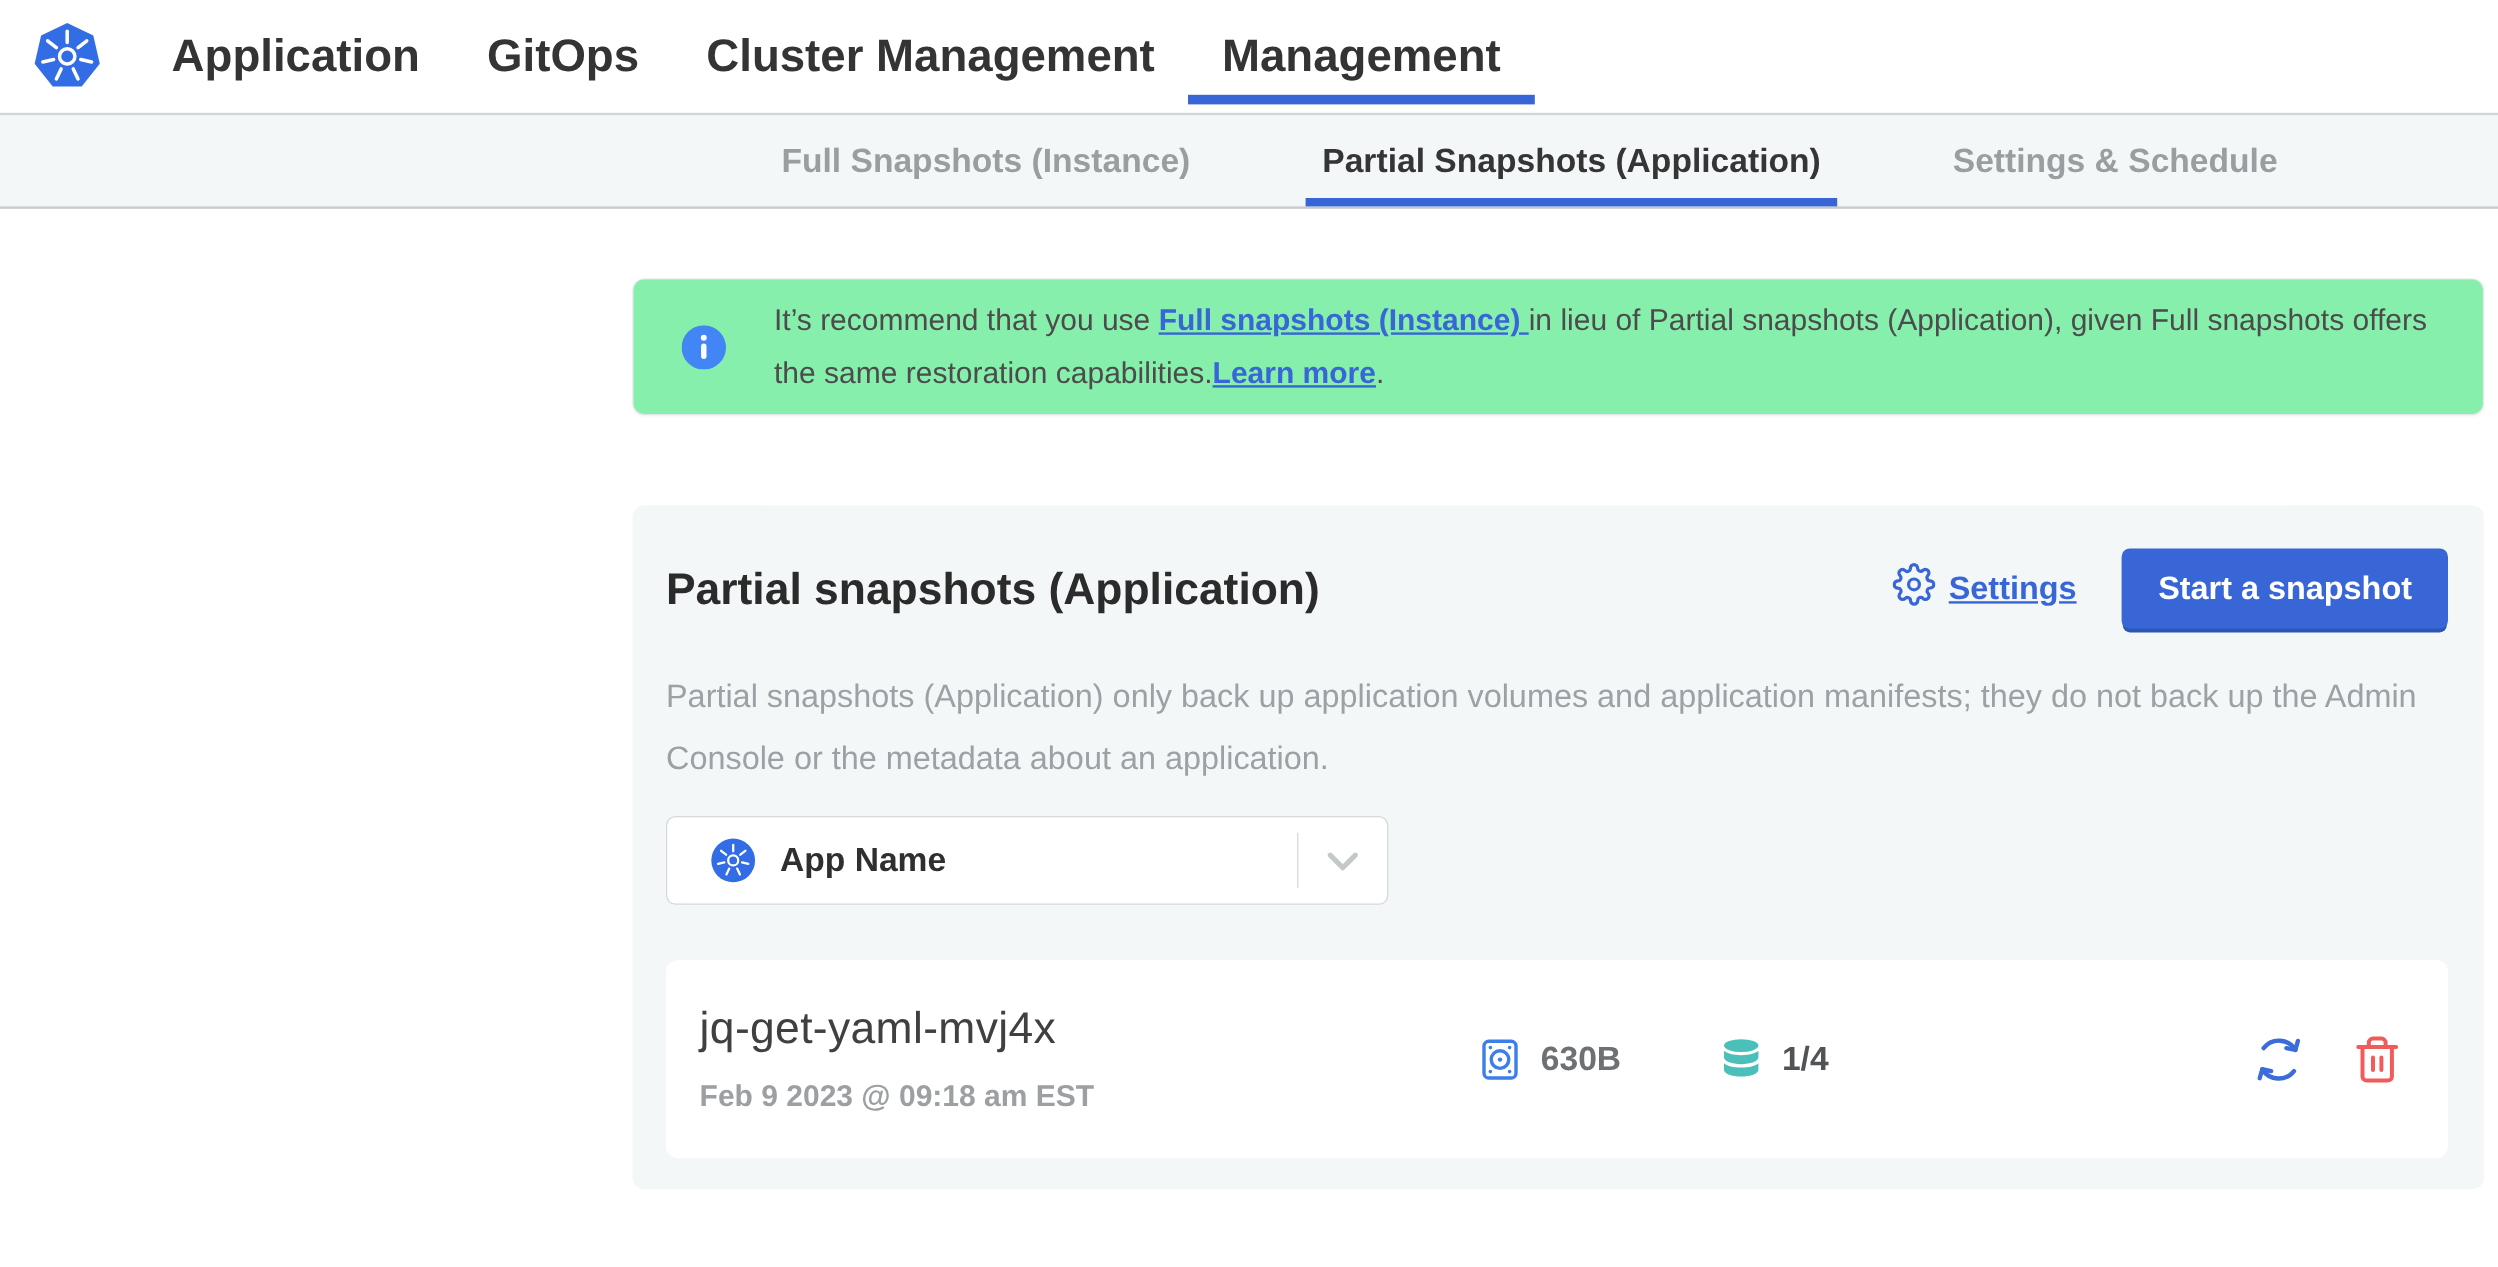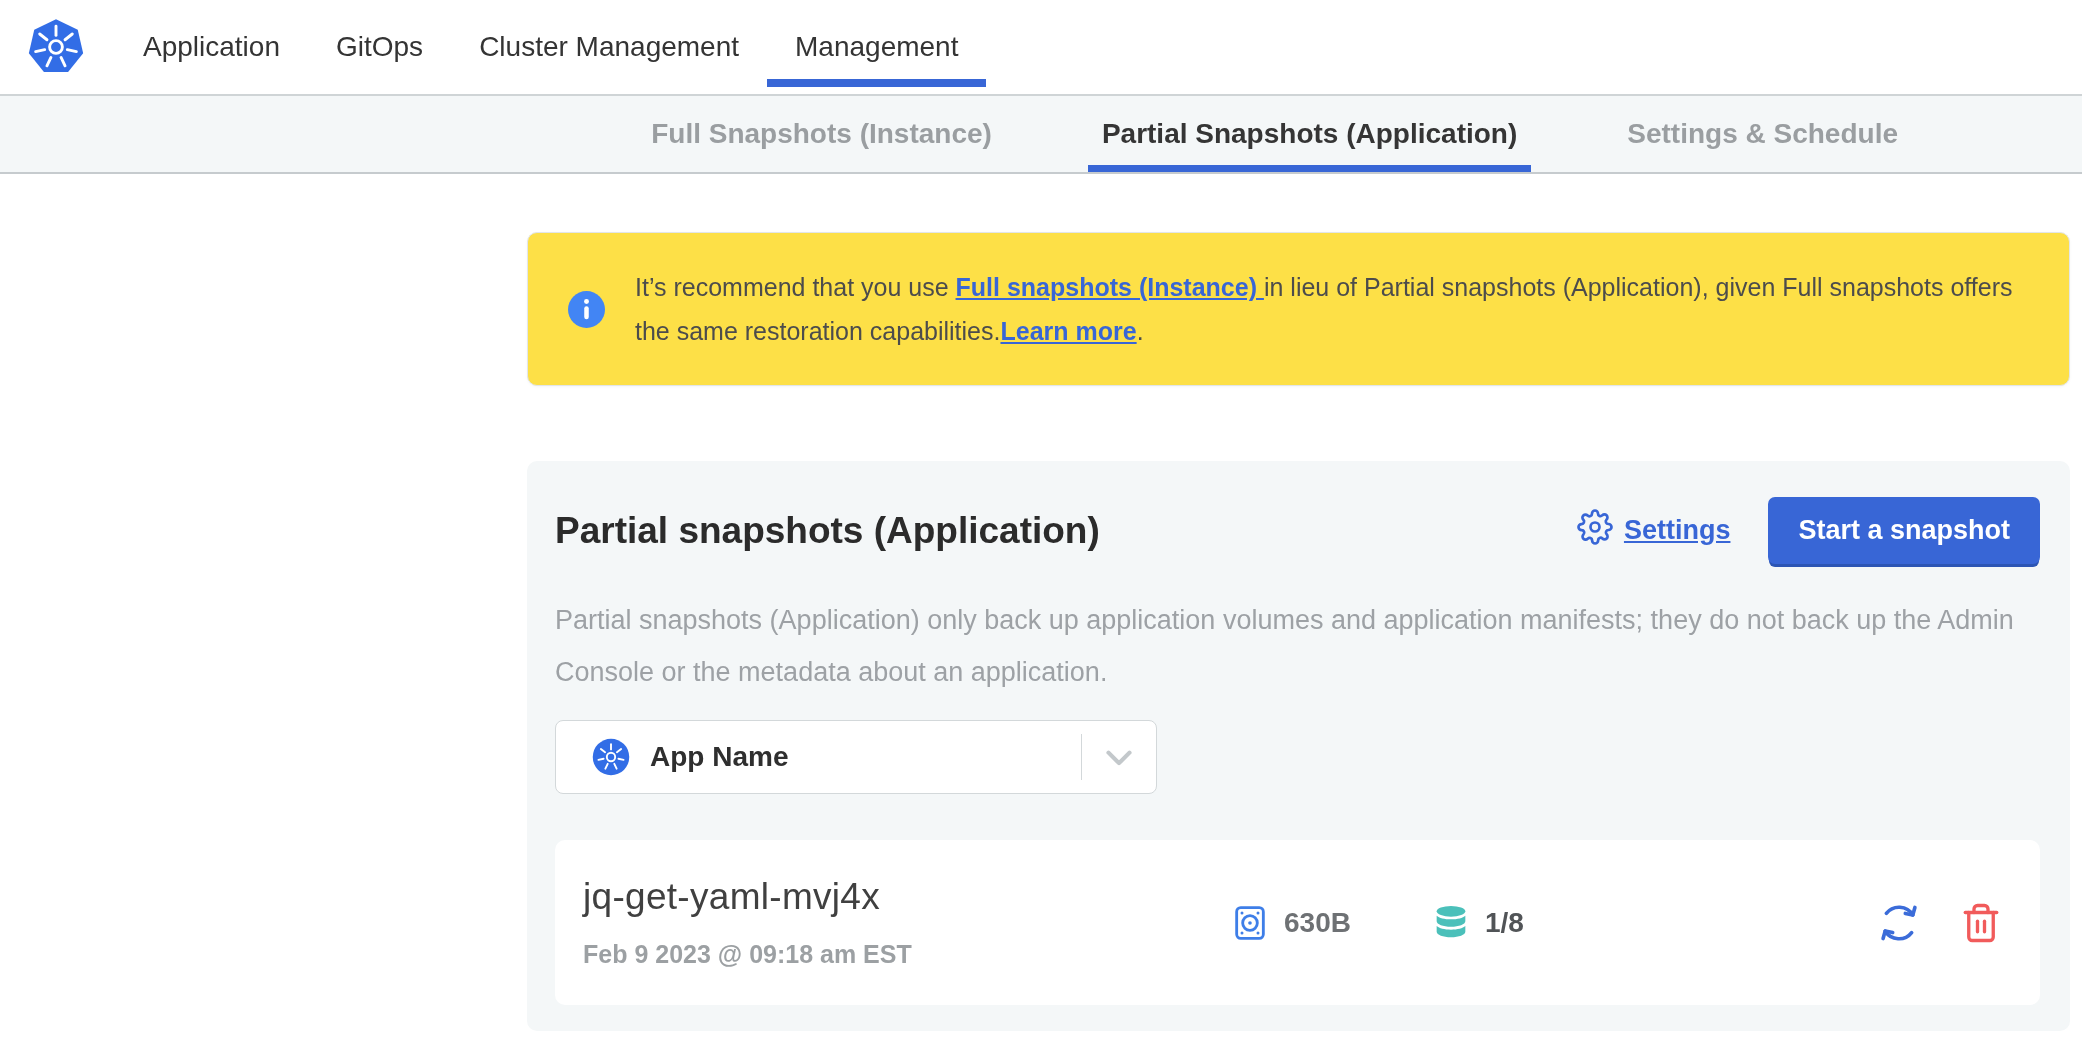--- a/index.html
+++ b/index.html
@@ -17,21 +17,21 @@
     display: flex; align-items: center;
     padding-left: 27px;
     border-bottom: 2px solid #cfd4d6;
     position: relative;
   }
   .logo { width: 58px; height: 58px; margin-right: 30px; flex: 0 0 auto; }
   .nav-item {
     position: relative; height: 80px;
     display: flex; align-items: center;
     padding: 0 28px;
-    font-size: 28px; font-weight: 400; color: #343434;
+    font-size: 38px; font-weight: 700; color: #343434;
     cursor: pointer; text-decoration: none;
   }
   .nav-item.active::after {
     content: ""; position: absolute; left: 0; right: 0; bottom: 0;
     height: 8px; background: #3866d6;
   }
 
   
   .subnav {
     height: 78px; background: #f4f7f8;
@@ -48,24 +48,24 @@
   .tab.active::after {
     content: ""; position: absolute; left: 0; right: 0; bottom: 0;
     height: 7px; background: #3866d6;
   }
 
   
   .content { margin-left: 527px; width: 1543px; }
 
   
   .banner {
-    margin-top: 58px; background: #fde047;
+    margin-top: 58px; background: #86efac;
     border: 1px solid #e2e6e8; border-radius: 10px;
     box-shadow: 0 1px 3px rgba(0,0,0,0.04);
-    padding: 32px 40px; display: flex; align-items: center; gap: 30px;
+    padding: 12px 40px; display: flex; align-items: center; gap: 40px;
   }
   .banner-text { margin: 0; font-size: 25px; line-height: 44px; color: #4c4c4c; }
   .banner-text a { color: #3866d6; font-weight: 700; text-decoration: underline; cursor: pointer; }
   .info-badge { flex: 0 0 auto; width: 37px; height: 37px; }
 
   
   .panel {
     margin-top: 75px; background: #f4f7f8; border-radius: 10px;
     padding: 36px 30px 26px 28px;
   }
@@ -233,21 +233,21 @@
             <span class="val-size">630B</span>
           </div>
           <div class="stat">
             <span>
               <svg viewBox="0 0 24 24" width="40" height="40" fill="#4bc0ba">
                 <ellipse cx="12" cy="5" rx="8.6" ry="3.2"></ellipse>
                 <path d="M3.4 7.6v3.4c0 1.8 3.85 3.3 8.6 3.3s8.6-1.5 8.6-3.3V7.6c-1.5 1.4-4.7 2.2-8.6 2.2s-7.1-.8-8.6-2.2z"></path>
                 <path d="M3.4 13.8v3.4c0 1.8 3.85 3.3 8.6 3.3s8.6-1.5 8.6-3.3v-3.4c-1.5 1.4-4.7 2.2-8.6 2.2s-7.1-.8-8.6-2.2z"></path>
               </svg>
             </span>
-            <span class="val-vol">1/8</span>
+            <span class="val-vol">1/4</span>
           </div>
         </div>
       </div>
 
       <div class="row-actions">
         <button class="icon-btn">
           <span>
             <svg viewBox="0 0 24 24" width="46" height="46" fill="none" stroke="#3b6cd9" stroke-width="1.9" stroke-linecap="round" stroke-linejoin="round">
               <path d="M19.2 7.8 A 8.4 8.4 0 0 0 5.4 7.0"></path>
               <path d="M4.8 16.2 A 8.4 8.4 0 0 0 18.6 17.0"></path>

